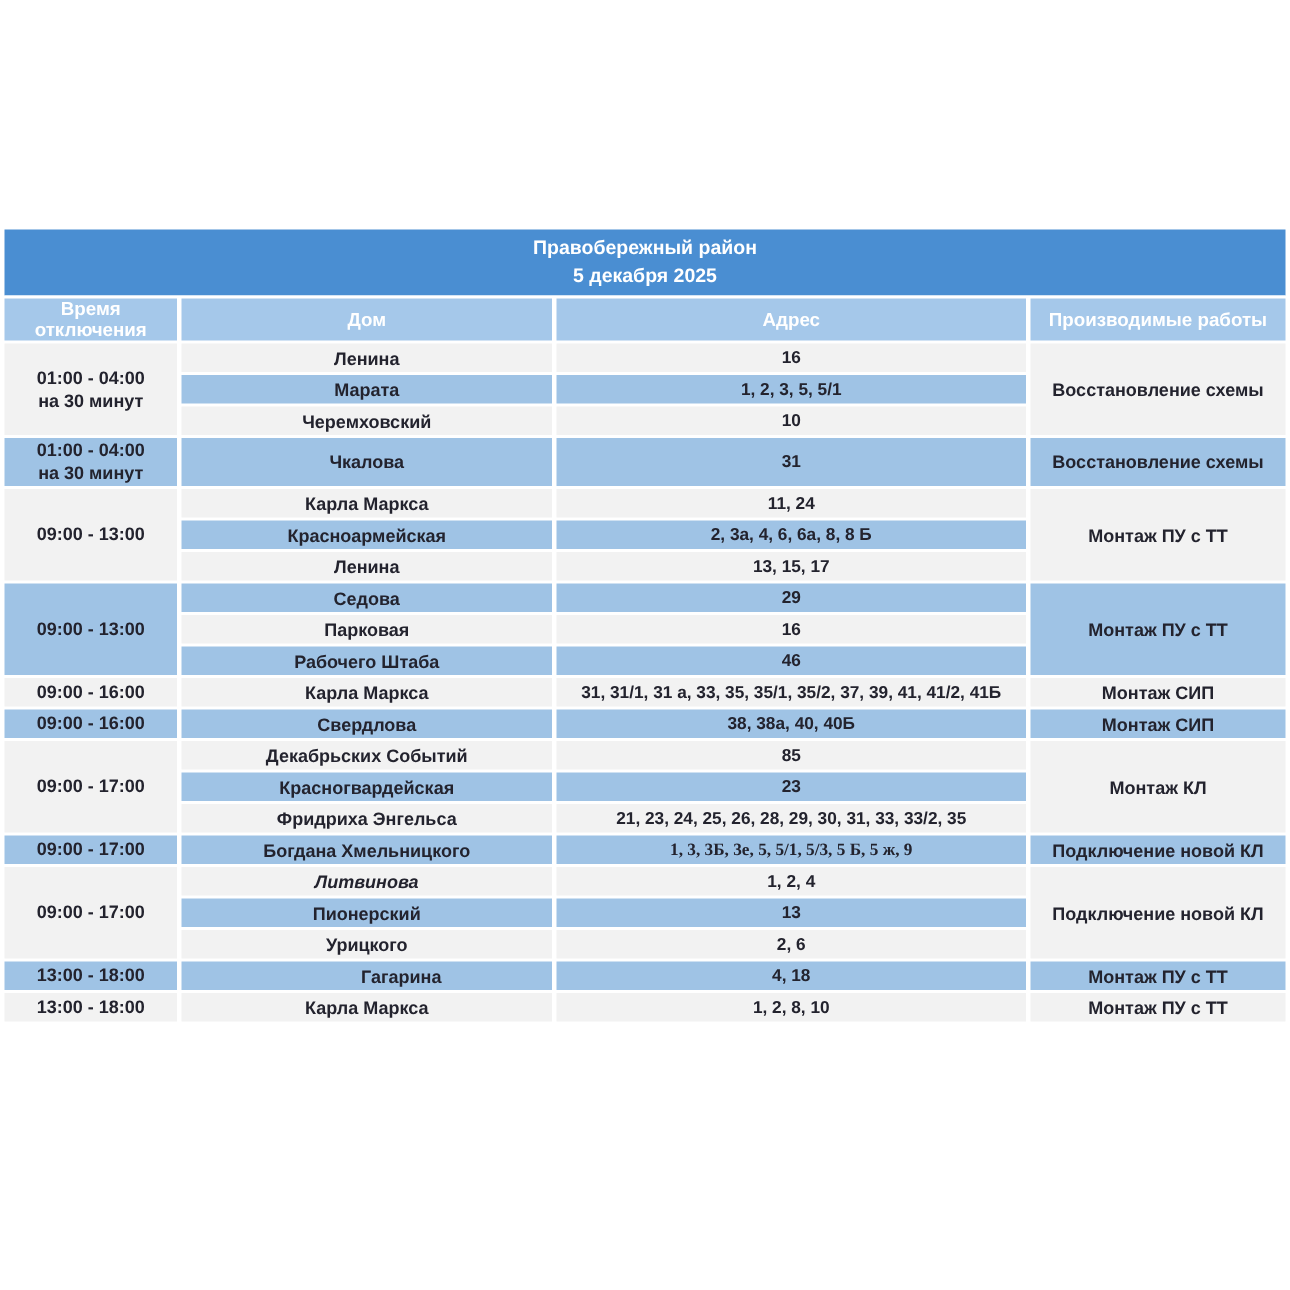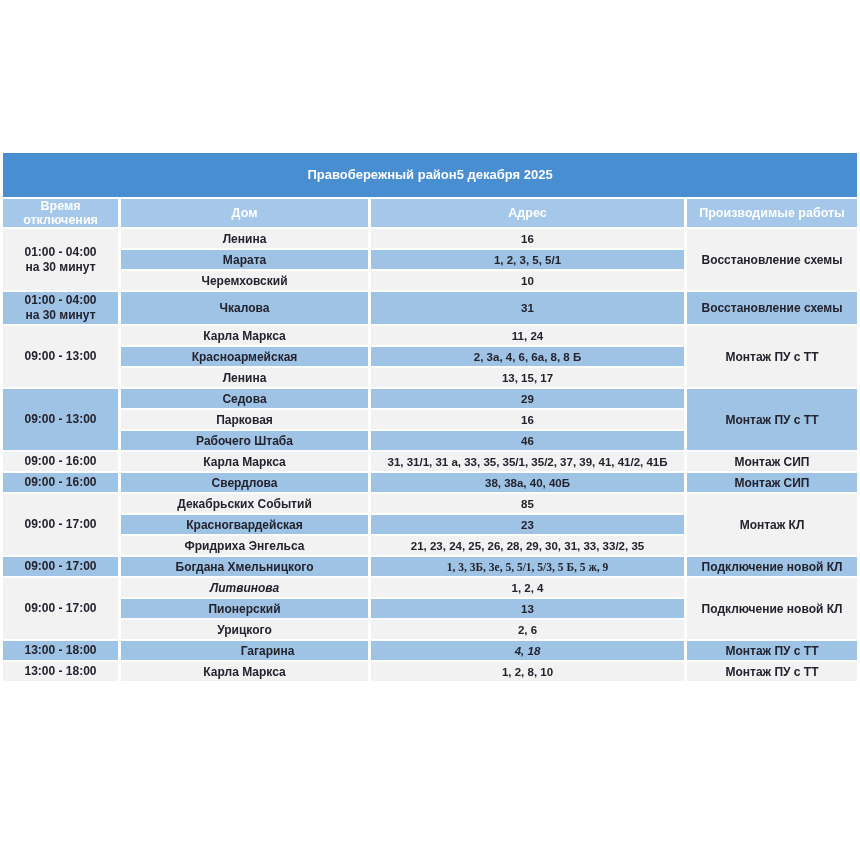--- a/index.html
+++ b/index.html
@@ -21,20 +21,21 @@
     position: absolute;
     left: 3px;
     top: 153px;
     width: 854px;
   }
   .title-band {
     background: var(--title-bg);
     color: var(--text-white);
     height: 44px;
     display: flex;
+    flex-direction: column;
     align-items: center;
     justify-content: center;
     font-weight: bold;
     font-size: 13px;
     line-height: 1.45;
     text-align: center;
   }
   .spacer { height: 2px; background: #ffffff; }
   .cols-grid {
     display: grid;
@@ -147,21 +148,21 @@
         <div class="cell tone-light time-cell" style="grid-area: 17 / 1 / span 3;">09:00 - 17:00</div>
         <div class="cell tone-light" style="grid-area: 17 / 2; font-style: italic;">Литвинова</div>
         <div class="cell tone-light house-cell" style="grid-area: 17 / 3;">1, 2, 4</div>
         <div class="cell tone-blue" style="grid-area: 18 / 2;">Пионерский</div>
         <div class="cell tone-blue house-cell" style="grid-area: 18 / 3;">13</div>
         <div class="cell tone-light" style="grid-area: 19 / 2;">Урицкого</div>
         <div class="cell tone-light house-cell" style="grid-area: 19 / 3;">2, 6</div>
         <div class="cell tone-light work-cell" style="grid-area: 17 / 4 / span 3;">Подключение новой КЛ</div>
         <div class="cell tone-blue time-cell" style="grid-area: 20 / 1 / span 1;">13:00 - 18:00</div>
         <div class="cell tone-blue" style="grid-area: 20 / 2; padding-left: 48px;">Гагарина</div>
-        <div class="cell tone-blue house-cell" style="grid-area: 20 / 3; font-style: italic;">4, 18</div>
+        <div class="cell tone-blue house-cell" style="grid-area: 20 / 3;">4, 18</div>
         <div class="cell tone-blue work-cell" style="grid-area: 20 / 4 / span 1;">Монтаж ПУ с ТТ</div>
         <div class="cell tone-light time-cell" style="grid-area: 21 / 1 / span 1;">13:00 - 18:00</div>
         <div class="cell tone-light" style="grid-area: 21 / 2;">Карла Маркса</div>
         <div class="cell tone-light house-cell" style="grid-area: 21 / 3;">1, 2, 8, 10</div>
         <div class="cell tone-light work-cell" style="grid-area: 21 / 4 / span 1;">Монтаж ПУ с ТТ</div>
       </div>
 
   </div>
 </div>
 

